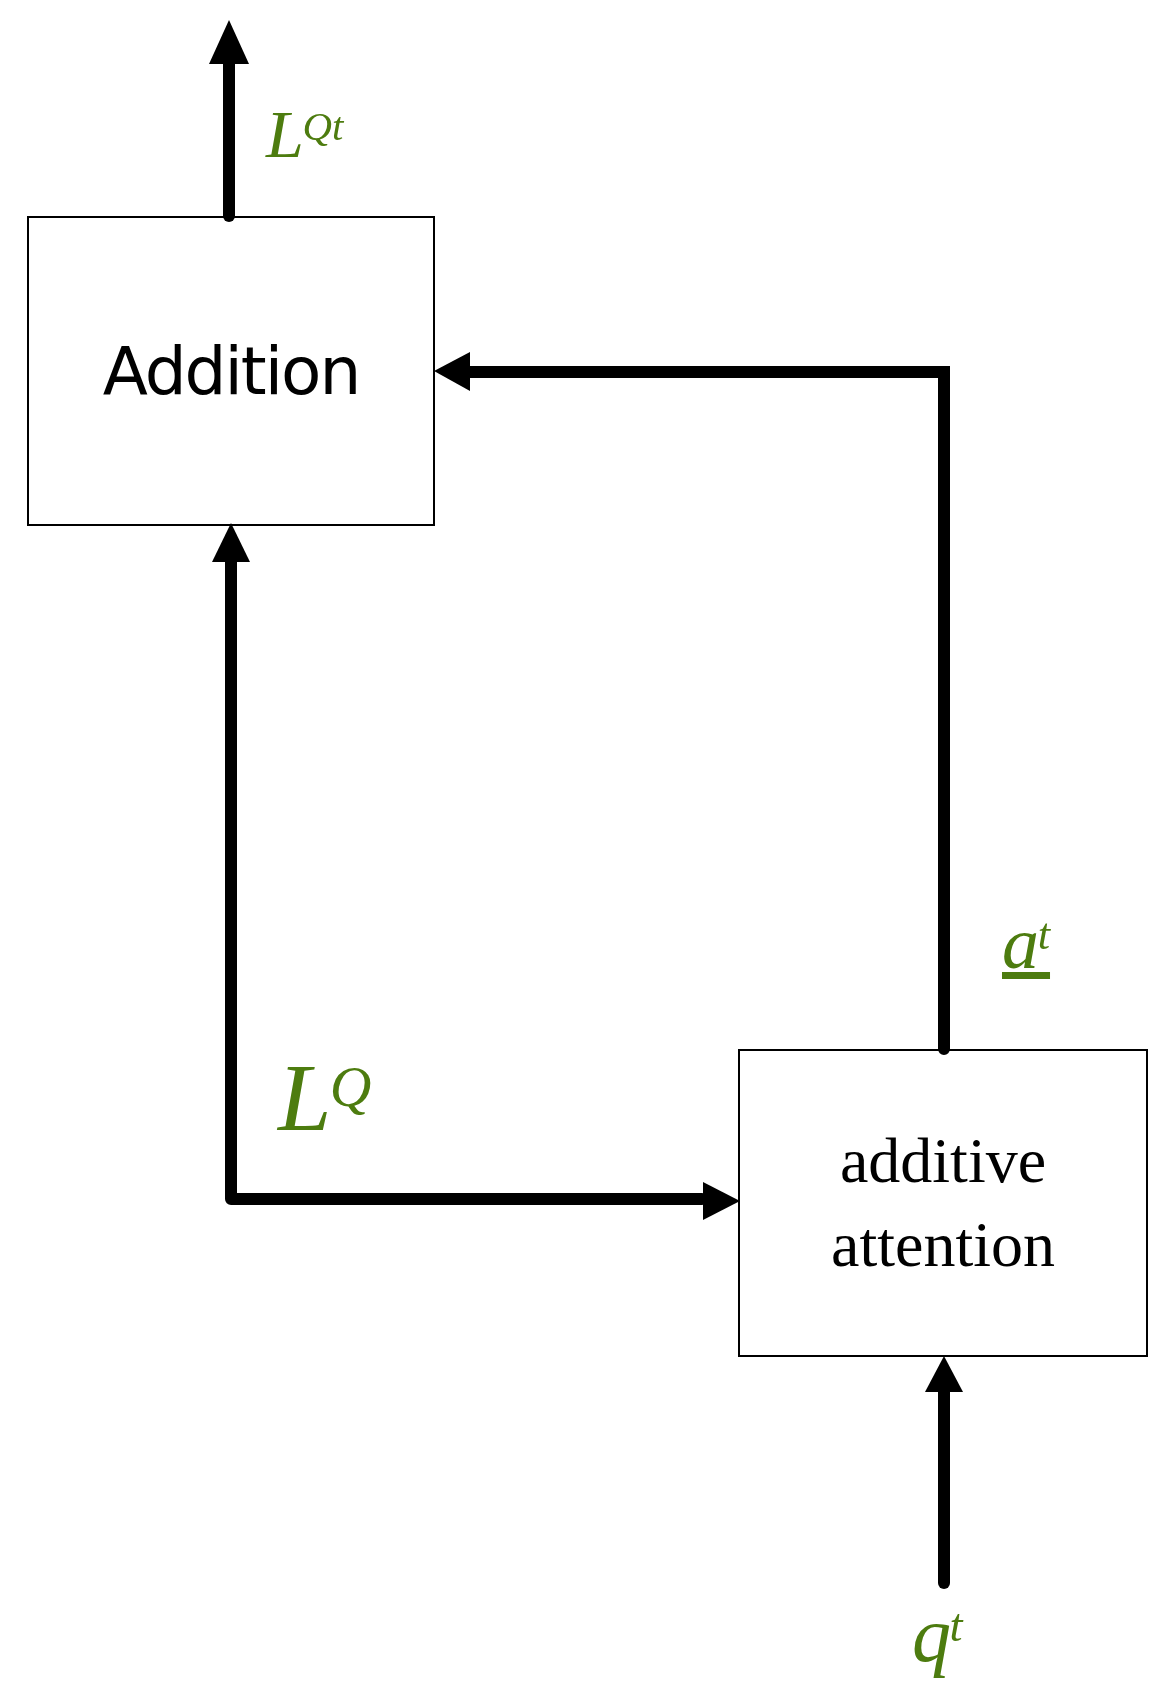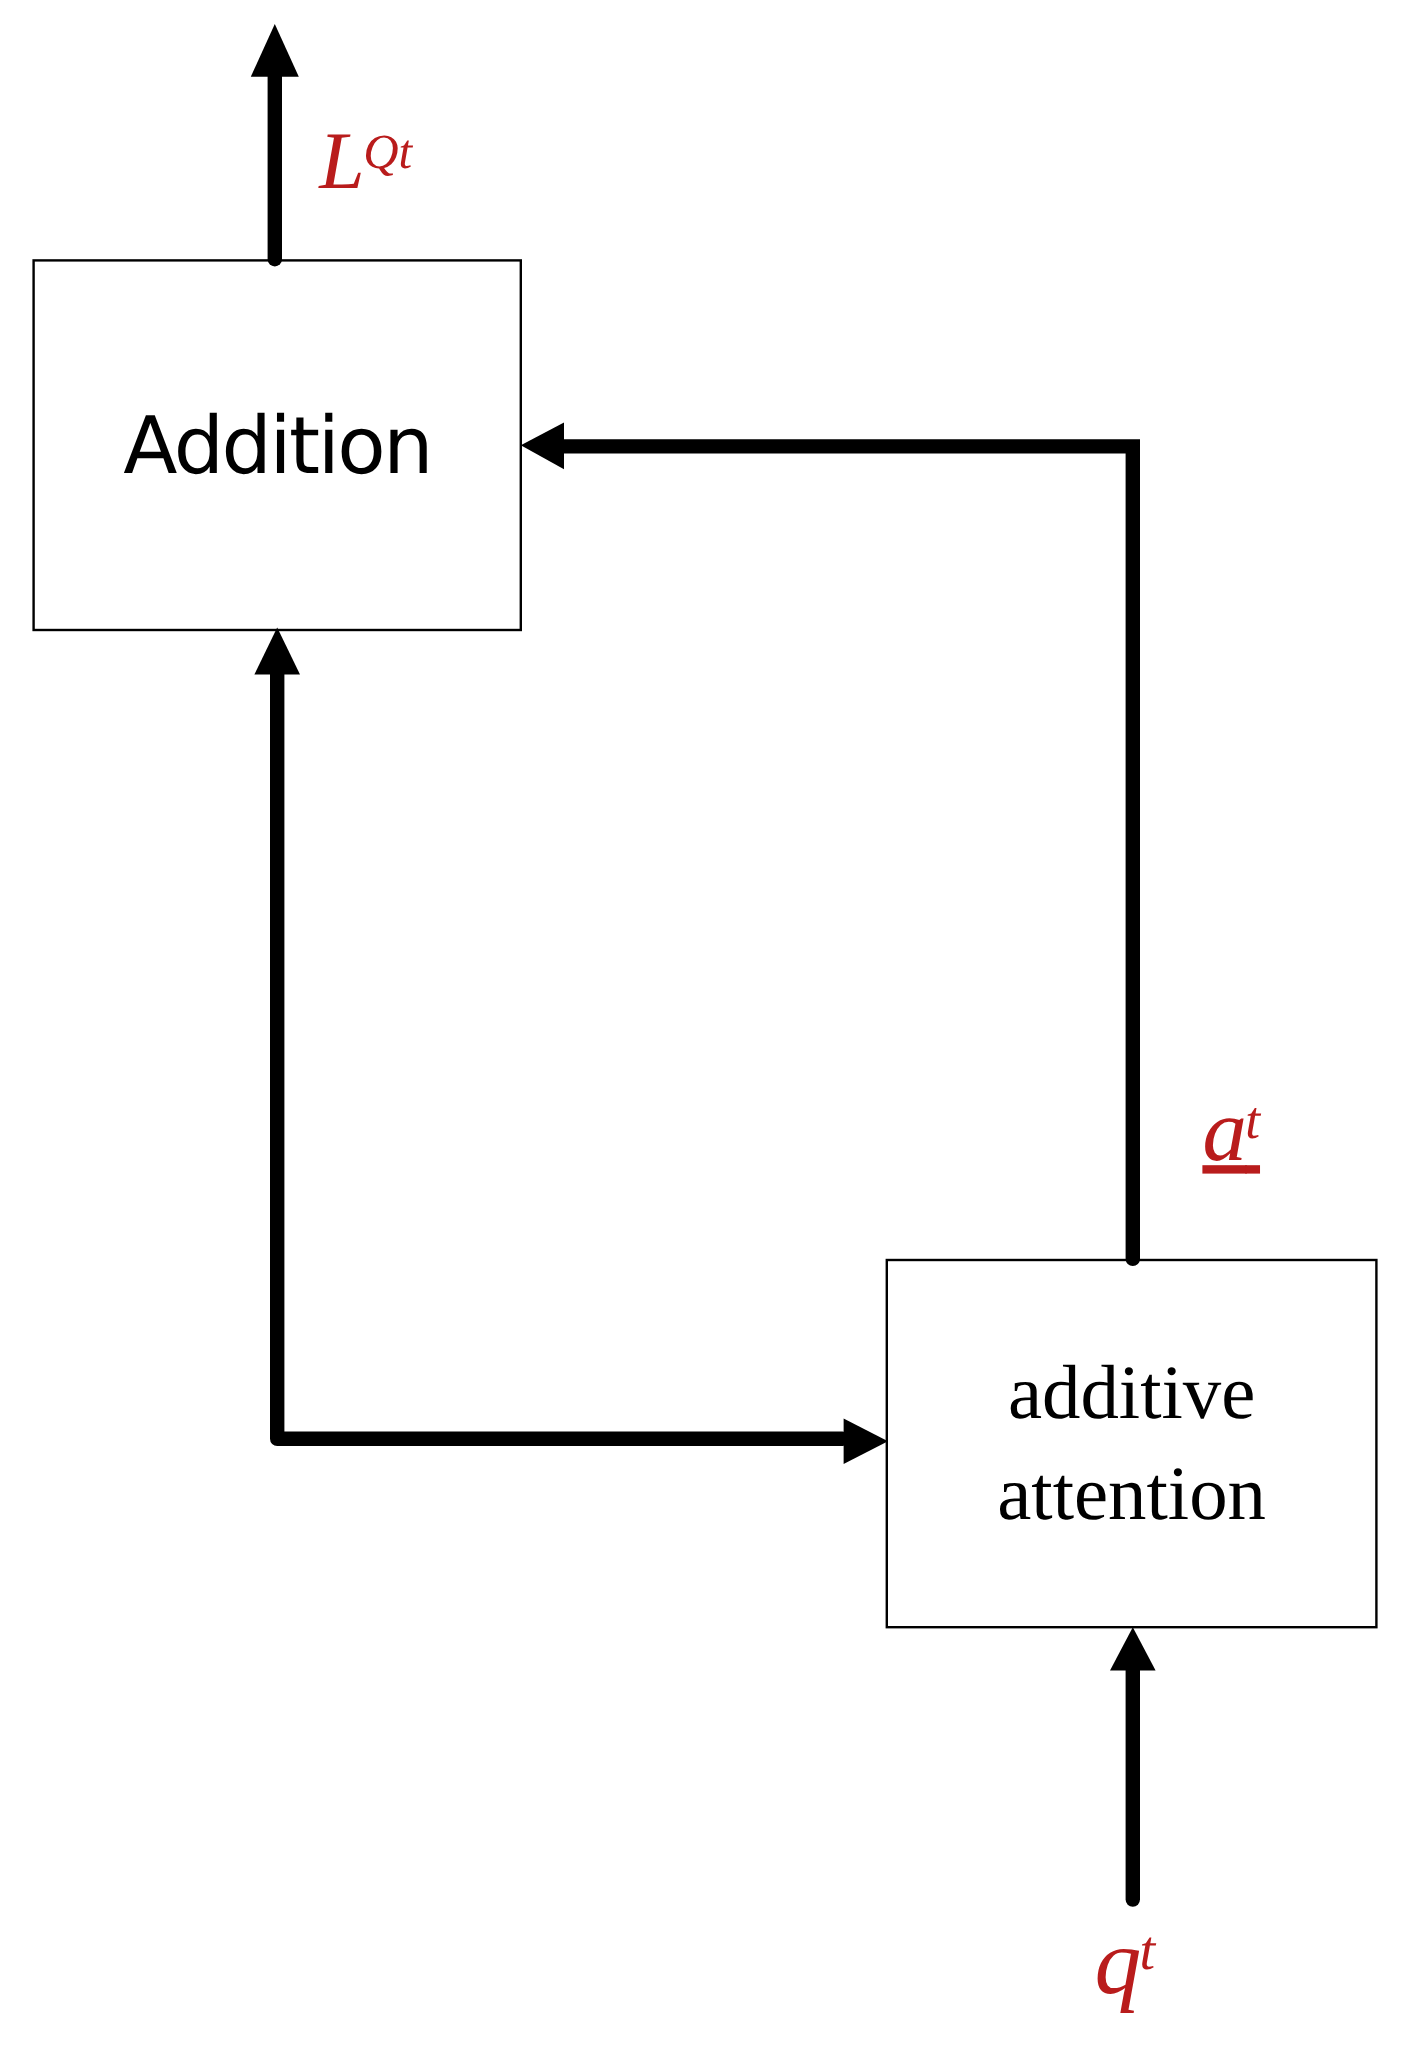--- a/index.html
+++ b/index.html
@@ -21,21 +21,21 @@
   }
   #node-additive-attention {
     left:738px; top:1049px; width:410px; height:308px;
     font-family:"Liberation Serif","DejaVu Serif",serif;
     font-size:64px; line-height:1.32; padding:0 36px;
   }
   .arrow-layer { position:absolute; left:0; top:0; width:1174px; height:1708px; }
   .arrow-layer path { stroke:#000000; stroke-width:12; fill:none; }
   .arrow-layer polygon { fill:#000000; stroke:none; }
   .mlabel {
-    position:absolute; line-height:1; white-space:nowrap; color:#b91c1c;
+    position:absolute; line-height:1; white-space:nowrap; color:#4d7c0f;
     font-family:"Liberation Serif","DejaVu Serif",serif; font-style:italic;
   }
   .mlabel sup { font-size:0.60em; vertical-align:0.42em; margin-left:-0.03em; }
   #label-lqt { left:266px; top:100px;  font-size:68px; }
   #label-lq  { left:278px; top:1050px; font-size:96px; }
   #label-at  { left:1002px; top:906px; font-size:74px;text-decoration:underline; }
   #label-qt  { left:912px; top:1596px; font-size:78px; }
 </style>
 </head>
 <body>
@@ -62,20 +62,23 @@
     <polygon points="434,371 470,352 470,391"></polygon>
 
     <path d="M944 1390 L944 1583" stroke-linecap="round"></path>
     <polygon points="944,1356 963,1392 925,1392"></polygon>
   </svg>
 
   <div class="mlabel" id="label-lqt">
     <span>L</span><sup>Qt</sup>
   </div>
 
+  <div class="mlabel" id="label-lq">
+    <span>L</span><sup>Q</sup>
+  </div>
 
   <div class="mlabel" id="label-at">
     <span>a</span><sup>t</sup>
   </div>
 
   <div class="mlabel" id="label-qt">
     <span>q</span><sup>t</sup>
   </div>
 
 </div>

